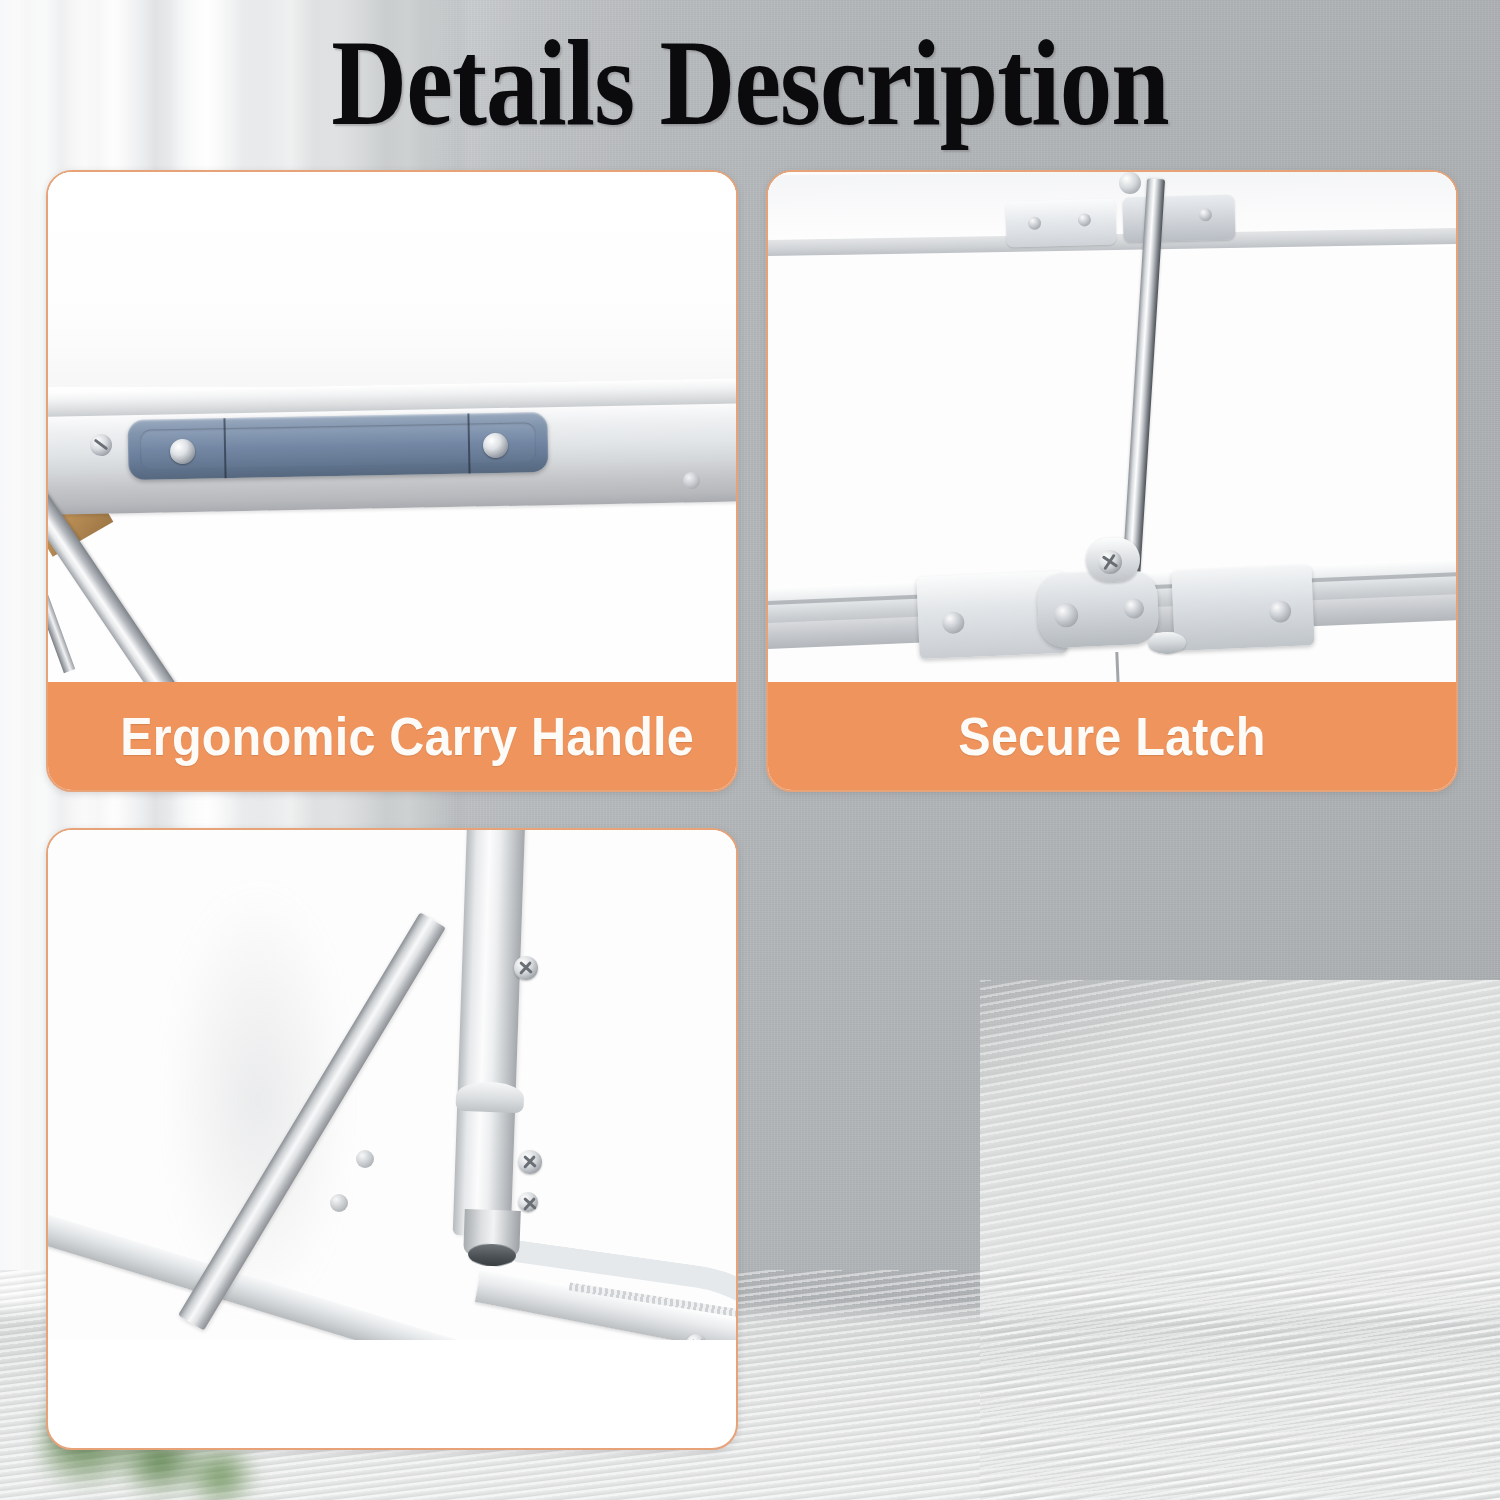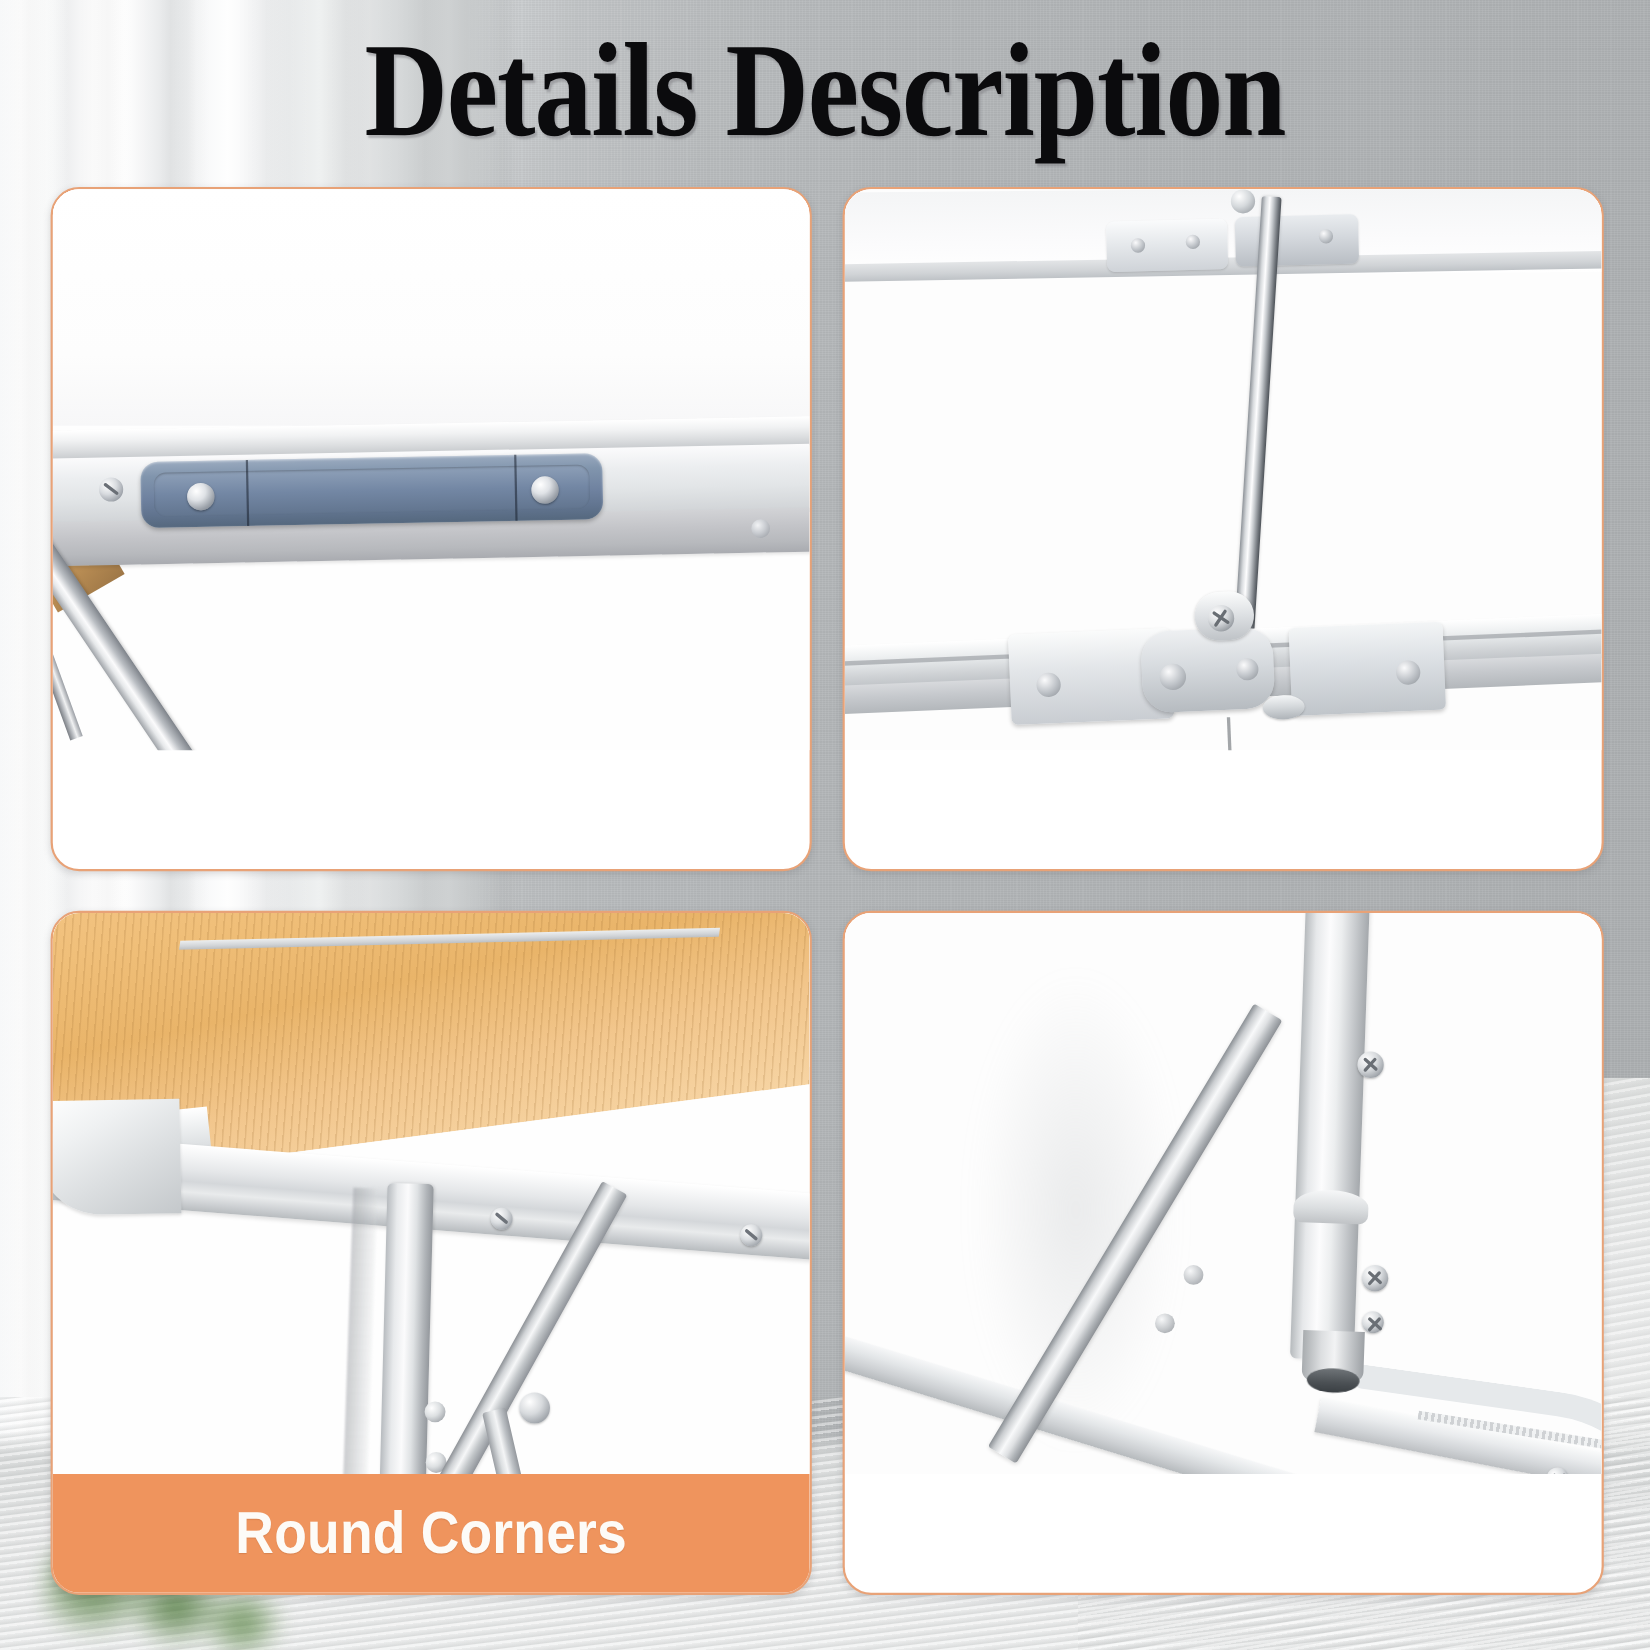--- a/index.html
+++ b/index.html
@@ -634,20 +634,23 @@
           <div class="p1-handle">
             <div class="p1-handle-inner"></div>
             <div class="p1-handle-seamL"></div>
             <div class="p1-handle-seamR"></div>
             <div class="p1-rivet a"></div>
             <div class="p1-rivet b"></div>
           </div>
           <div class="p1-screw"></div>
           <div class="p1-screw-r"></div>
         </div>
+      </div>
+      <div class="caption left">
+        <span>Ergonomic Carry Handle</span>
       </div>
     </div>
 
     <div class="card">
       <div class="photo">
         <div class="p2">
           <div class="p2-top"></div>
           <div class="p2-topedge"></div>
           <div class="p2-plateL">
             <div class="p2-hole" style="left:22px; top:16px;"></div>
@@ -671,47 +674,25 @@
           <div class="p2-lplateC">
             <div class="p2-hole" style="left:16px; top:30px; width:24px; height:24px;"></div>
             <div class="p2-hole" style="left:86px; top:28px; width:20px; height:20px;"></div>
           </div>
           <div class="p2-pivot"></div>
           <div class="p2-pivotscrew"></div>
           <div class="p2-screwflat"></div>
           <div class="p2-seam"></div>
         </div>
       </div>
-    </div>
-
-    <div class="card">
-      <div class="photo">
-        <div class="p3">
-          <div class="p3-top">
-
-            <div class="p3-seam2"></div>
-          </div>
-          <div class="p3-edge-left"></div>
-          <div class="p3-edge"></div>
-          <div class="p3-corner"></div>
-          <div class="p3-screw s1"></div>
-          <div class="p3-screw s2"></div>
-          <div class="p3-legshadow"></div>
-          <div class="p3-leg"></div>
-          <div class="p3-pin a"></div>
-          <div class="p3-pin b"></div>
-          <div class="p3-brace"></div>
-          <div class="p3-brace2"></div>
-          <div class="p3-bracejoint"></div>
-        </div>
-      </div>
       <div class="caption center">
-        <span>Round Corners</span>
+        <span>Secure Latch</span>
       </div>
     </div>
+
 
     <div class="card">
       <div class="photo">
         <div class="p4">
           <div class="p4-shadowL"></div>
 
           <div class="p4-framecurve"></div>
           <div class="p4-frameL"></div>
           <div class="p4-frameR"></div>
           <div class="p4-ridge"></div>

